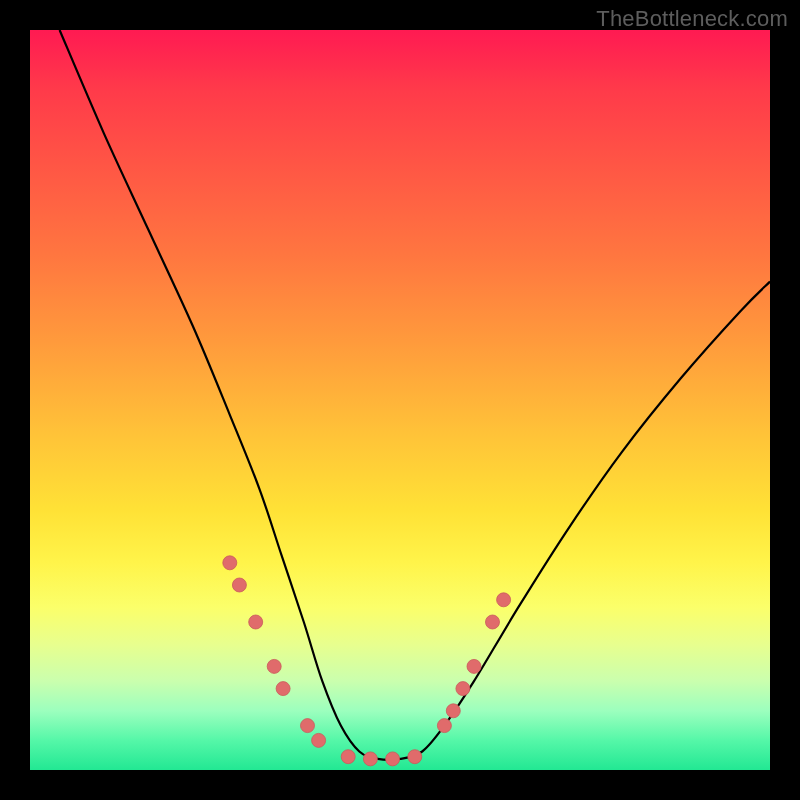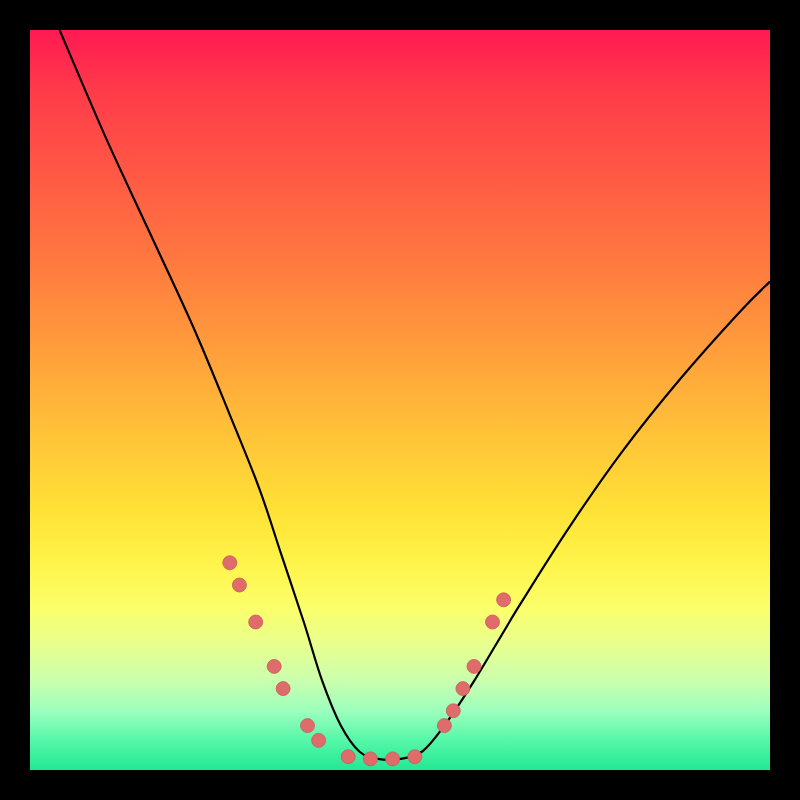--- a/index.html
+++ b/index.html
@@ -57,20 +57,21 @@
     top: 0;
     left: 0;
     width: 740px;
     height: 740px;
   }
 </style>
 </head>
 <body>
 
 <div class="frame">
+  <div class="watermark">TheBottleneck.com</div>
 
   <div class="plot-area">
     <svg class="curve" viewBox="0 0 740 740">
       <path id="main-curve" fill="none" stroke="#000000" stroke-width="2.2" d="M 29.6 0.0 C 37.0 17.3, 59.2 70.3, 74.0 103.6 C 88.8 136.9, 103.6 167.7, 118.4 199.8 C 133.2 231.9, 149.2 265.2, 162.8 296.0 C 176.4 326.8, 188.7 357.7, 199.8 384.8 C 210.9 411.9, 220.8 435.4, 229.4 458.8 C 238.0 482.2, 244.2 503.2, 251.6 525.4 C 259.0 547.6, 267.0 571.0, 273.8 592.0 C 280.6 613.0, 286.1 633.9, 292.3 651.2 C 298.5 668.5, 304.6 683.9, 310.8 695.6 C 317.0 707.3, 323.1 716.0, 329.3 721.5 C 335.5 727.0, 341.0 727.7, 347.8 728.9 C 354.6 730.1, 362.6 730.1, 370.0 728.9 C 377.4 727.7, 384.8 727.0, 392.2 721.5 C 399.6 716.0, 405.8 707.3, 414.4 695.6 C 423.0 683.9, 431.7 670.9, 444.0 651.2 C 456.3 631.5, 472.4 603.1, 488.4 577.2 C 504.4 551.3, 522.9 521.7, 540.2 495.8 C 557.5 469.9, 573.5 446.5, 592.0 421.8 C 610.5 397.1, 631.5 371.2, 651.2 347.8 C 670.9 324.4, 695.6 297.2, 710.4 281.2 C 725.2 265.2, 735.1 256.5, 740.0 251.6"></path>
       <g id="marker-group">
           <circle cx="199.8" cy="532.8" r="7" fill="#e06b6b" stroke="#c95a5a" stroke-width="0.8"></circle>
           <circle cx="209.4" cy="555.0" r="7" fill="#e06b6b" stroke="#c95a5a" stroke-width="0.8"></circle>
           <circle cx="225.7" cy="592.0" r="7" fill="#e06b6b" stroke="#c95a5a" stroke-width="0.8"></circle>
           <circle cx="244.2" cy="636.4" r="7" fill="#e06b6b" stroke="#c95a5a" stroke-width="0.8"></circle>
           <circle cx="253.1" cy="658.6" r="7" fill="#e06b6b" stroke="#c95a5a" stroke-width="0.8"></circle>

